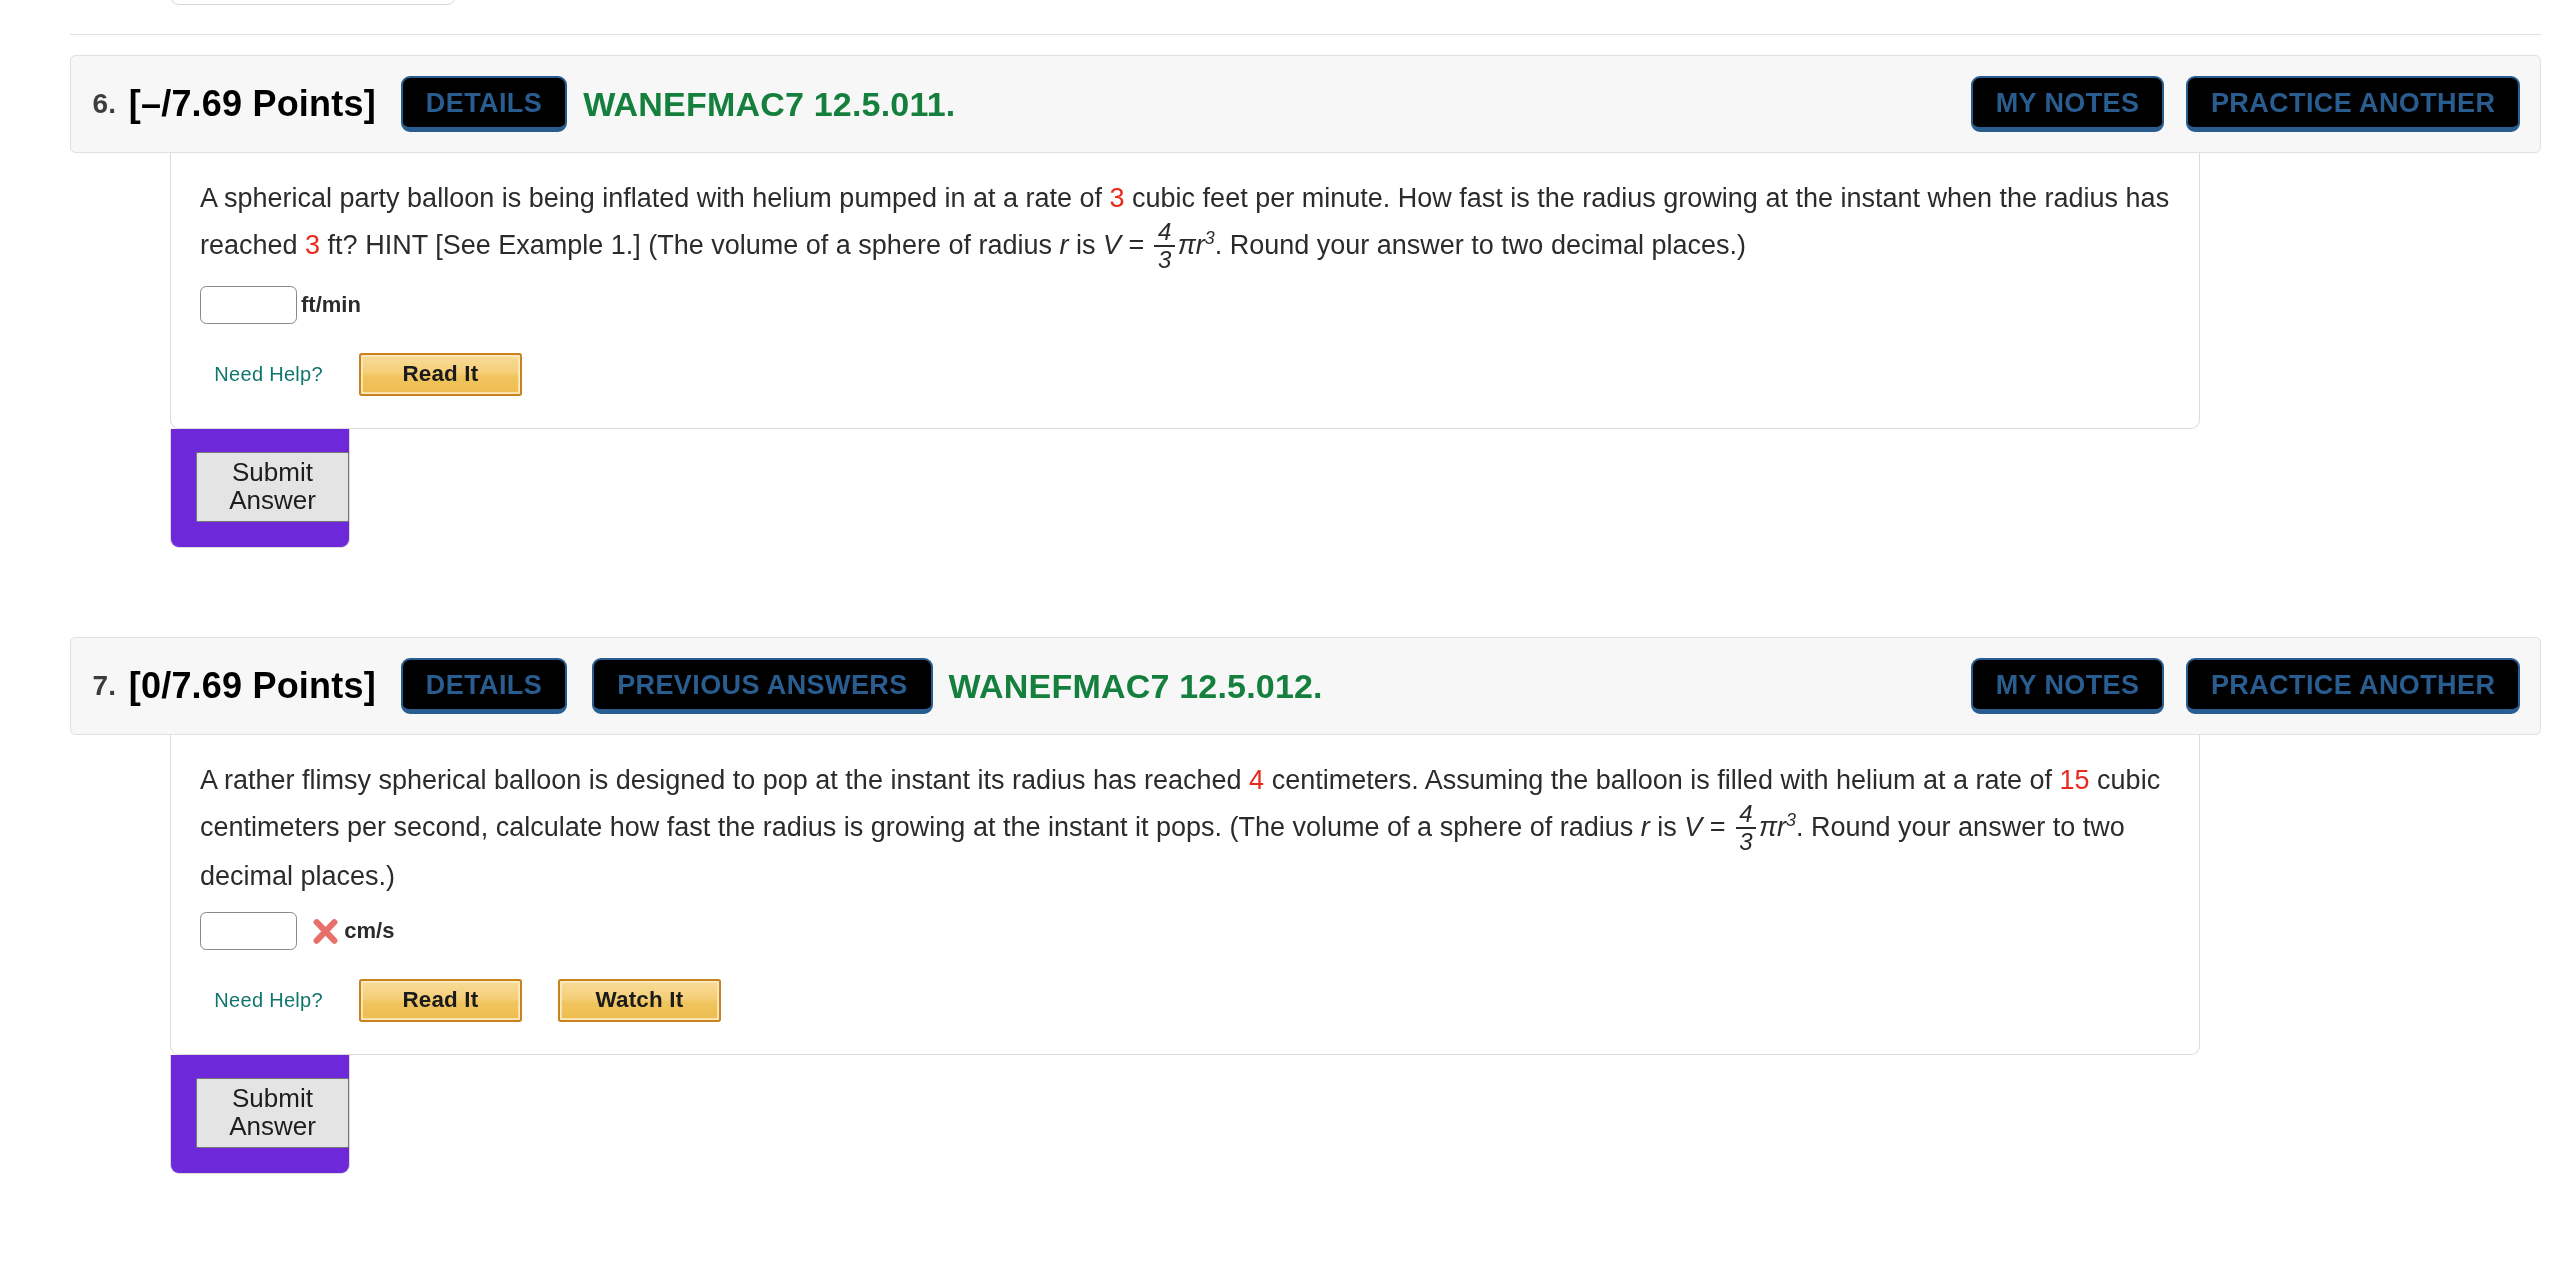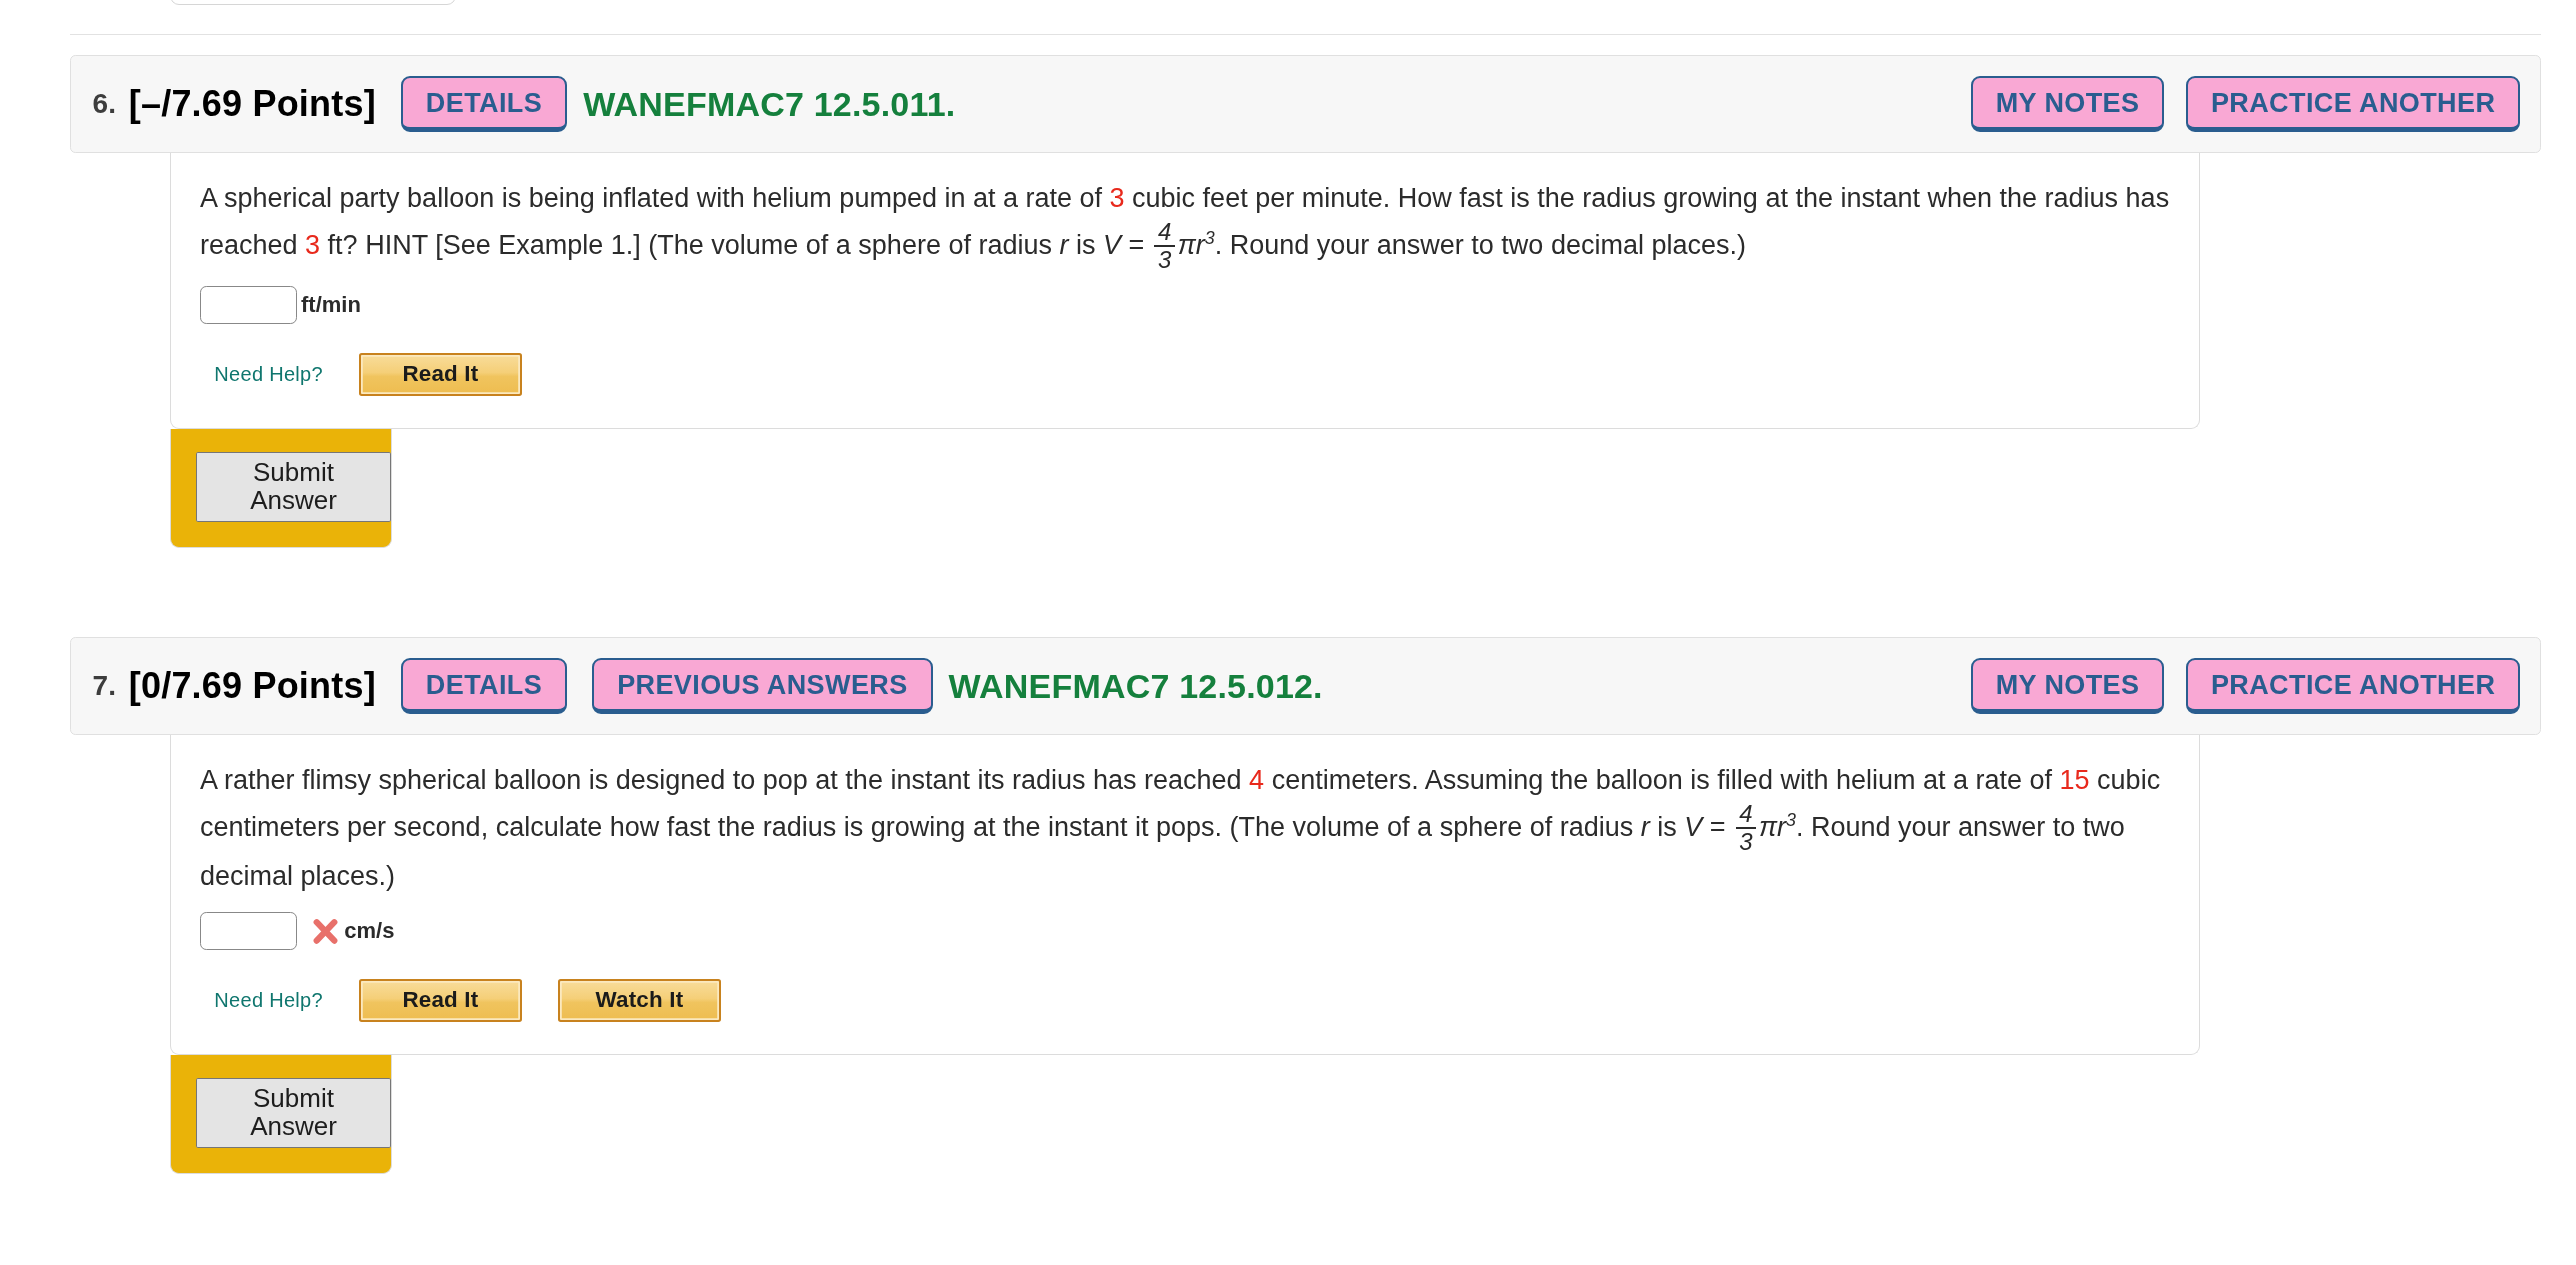--- a/index.html
+++ b/index.html
@@ -52,21 +52,21 @@
     font-weight: bold;
     color: #000000;
     white-space: nowrap;
     margin-left: 12.5px;
     letter-spacing: 0.2px;
   }
   .hdr-btn {
     font-size: 27px;
     font-weight: 600;
     color: #2a5d8f;
-    background: #f9a8d4;
+    background: #000000;
     border: 2.7px solid #2a5d8f;
     border-bottom-width: 5.4px;
     border-radius: 9px;
     padding: 12.5px 23px 9.8px 23px;
     margin-left: 25px;
     line-height: 1;
     letter-spacing: 0.4px;
     cursor: pointer;
     white-space: nowrap;
   }
@@ -170,22 +170,22 @@
     font-size: 22.4px;
     font-weight: bold;
     color: #1b1b1b;
     line-height: 1.35;
     letter-spacing: 0.2px;
   }
 
   
   .submit-panel {
     margin-left: 100px;
-    width: 222px;
-    background: #eab308;
+    width: 180px;
+    background: #6d28d9;
     border: 0.9px solid #dcdcdc;
     border-top: none;
     border-radius: 0 0 9px 9px;
     padding: 23px 0 25px 25px;
   }
   .submit-btn {
     font-size: 26px;
     font-family: "Liberation Sans", sans-serif;
     color: #1d1d1d;
     background: #e4e4e4;

